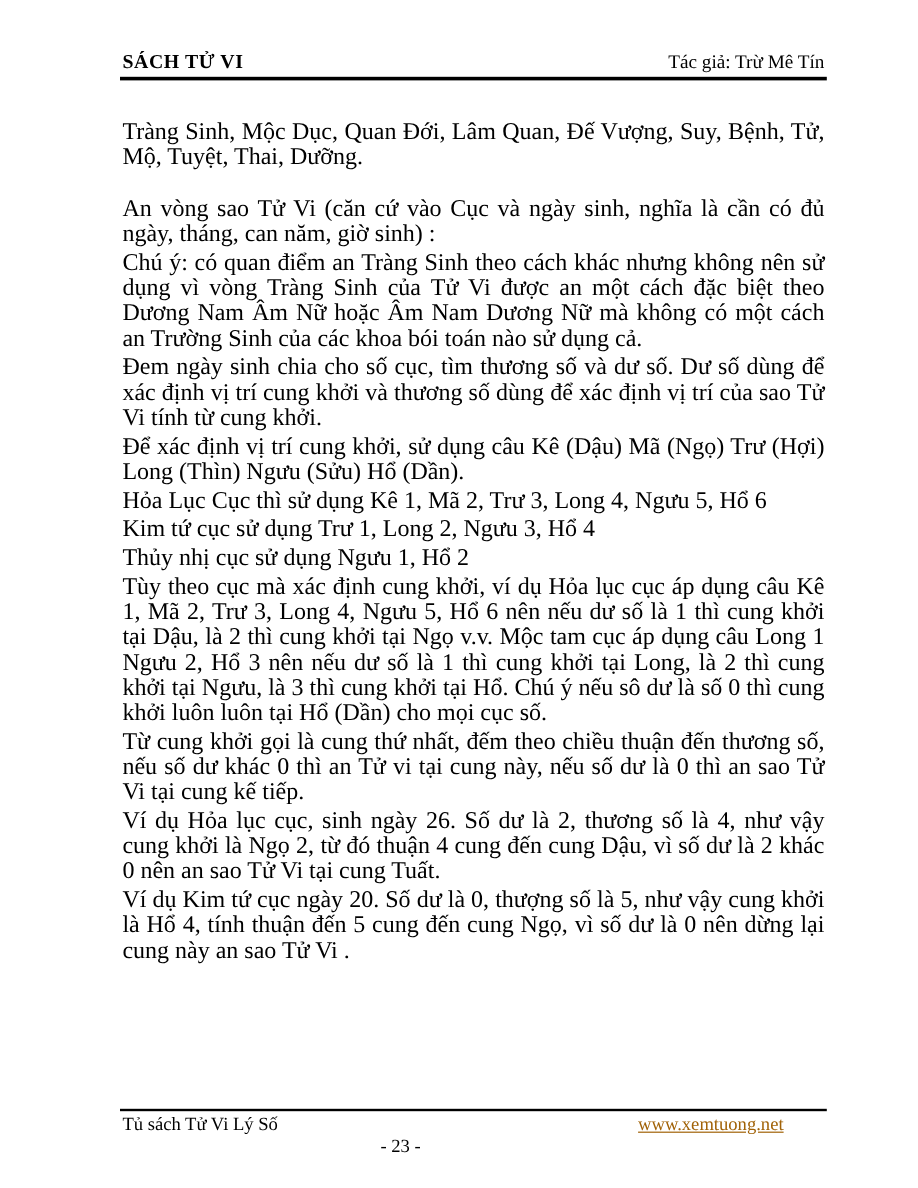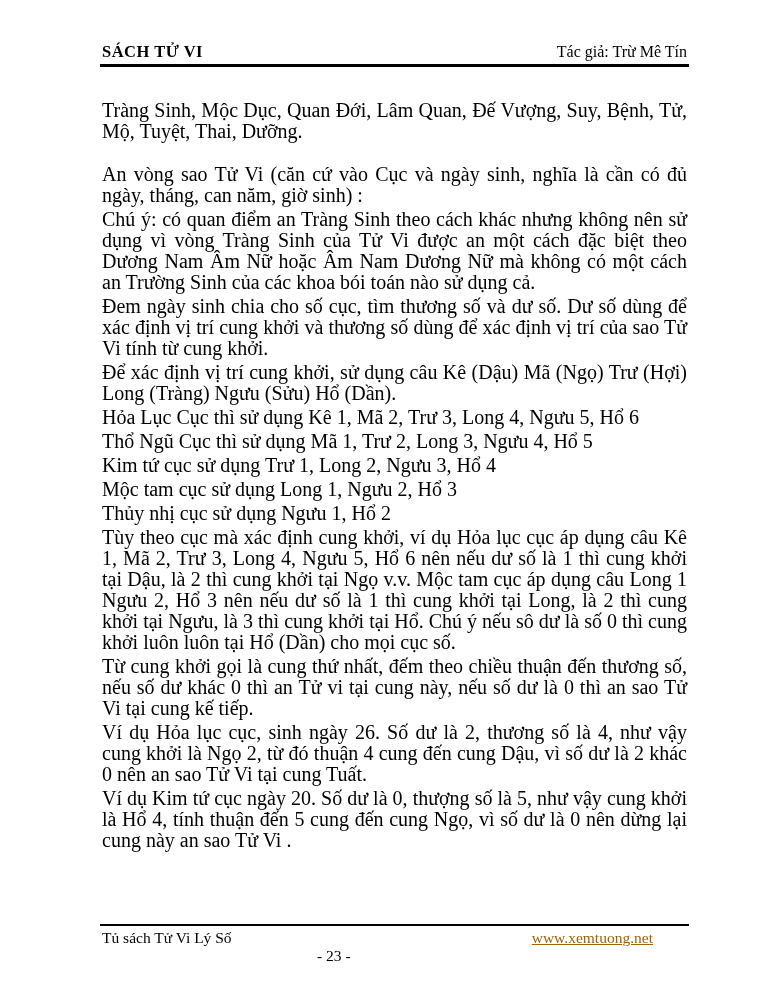--- a/index.html
+++ b/index.html
@@ -102,25 +102,23 @@
     <span class="header-left">SÁCH TỬ VI</span>
     <span class="header-right">Tác giả: Trừ Mê Tín</span>
   </div>
   <div class="header-rule"></div>
 
   <div class="doc-body">
       <p class="para">Tràng Sinh, Mộc Dục, Quan Đới, Lâm Quan, Đế Vượng, Suy, Bệnh, Tử, Mộ, Tuyệt, Thai, Dưỡng.</p>
       <p class="para gap-before">An vòng sao Tử Vi (căn cứ vào Cục và ngày sinh, nghĩa là cần có đủ ngày, tháng, can năm, giờ sinh) :</p>
       <p class="para">Chú ý: có quan điểm an Tràng Sinh theo cách khác nhưng không nên sử dụng vì vòng Tràng Sinh của Tử Vi được an một cách đặc biệt theo Dương Nam Âm Nữ hoặc Âm Nam Dương Nữ mà không có một cách an Trường Sinh của các khoa bói toán nào sử dụng cả.</p>
       <p class="para">Đem ngày sinh chia cho số cục, tìm thương số và dư số. Dư số dùng để xác định vị trí cung khởi và thương số dùng để xác định vị trí của sao Tử Vi tính từ cung khởi.</p>
-      <p class="para">Để xác định vị trí cung khởi, sử dụng câu Kê (Dậu) Mã (Ngọ) Trư (Hợi) Long (Tràng) Ngưu (Sửu) Hổ (Dần).</p>
+      <p class="para">Để xác định vị trí cung khởi, sử dụng câu Kê (Dậu) Mã (Ngọ) Trư (Hợi) Long (Thìn) Ngưu (Sửu) Hổ (Dần).</p>
       <p class="para">Hỏa Lục Cục thì sử dụng Kê 1, Mã 2, Trư 3, Long 4, Ngưu 5, Hổ 6</p>
-      <p class="para">Thổ Ngũ Cục thì sử dụng Mã 1, Trư 2, Long 3, Ngưu 4, Hổ 5</p>
       <p class="para">Kim tứ cục sử dụng Trư 1, Long 2, Ngưu 3, Hổ 4</p>
-      <p class="para">Mộc tam cục sử dụng Long 1, Ngưu 2, Hổ 3</p>
       <p class="para">Thủy nhị cục sử dụng Ngưu 1, Hổ 2</p>
       <p class="para">Tùy theo cục mà xác định cung khởi, ví dụ Hỏa lục cục áp dụng câu Kê 1, Mã 2, Trư 3, Long 4, Ngưu 5, Hổ 6 nên nếu dư số là 1 thì cung khởi tại Dậu, là 2 thì cung khởi tại Ngọ v.v. Mộc tam cục áp dụng câu Long 1 Ngưu 2, Hổ 3 nên nếu dư số là 1 thì cung khởi tại Long, là 2 thì cung khởi tại Ngưu, là 3 thì cung khởi tại Hổ. Chú ý nếu sô dư là số 0 thì cung khởi luôn luôn tại Hổ (Dần) cho mọi cục số.</p>
       <p class="para">Từ cung khởi gọi là cung thứ nhất, đếm theo chiều thuận đến thương số, nếu số dư khác 0 thì an Tử vi tại cung này, nếu số dư là 0 thì an sao Tử Vi tại cung kế tiếp.</p>
       <p class="para">Ví dụ Hỏa lục cục, sinh ngày 26. Số dư là 2, thương số là 4, như vậy cung khởi là Ngọ 2, từ đó thuận 4 cung đến cung Dậu, vì số dư là 2 khác 0 nên an sao Tử Vi tại cung Tuất.</p>
       <p class="para">Ví dụ Kim tứ cục ngày 20. Số dư là 0, thượng số là 5, như vậy cung khởi là Hổ 4, tính thuận đến 5 cung đến cung Ngọ, vì số dư là 0 nên dừng lại cung này an sao Tử Vi .</p>
     </div>
 
   <div class="footer-rule"></div>
   <div class="footer">
     <span class="footer-left">Tủ sách Tử Vi Lý Số</span>

